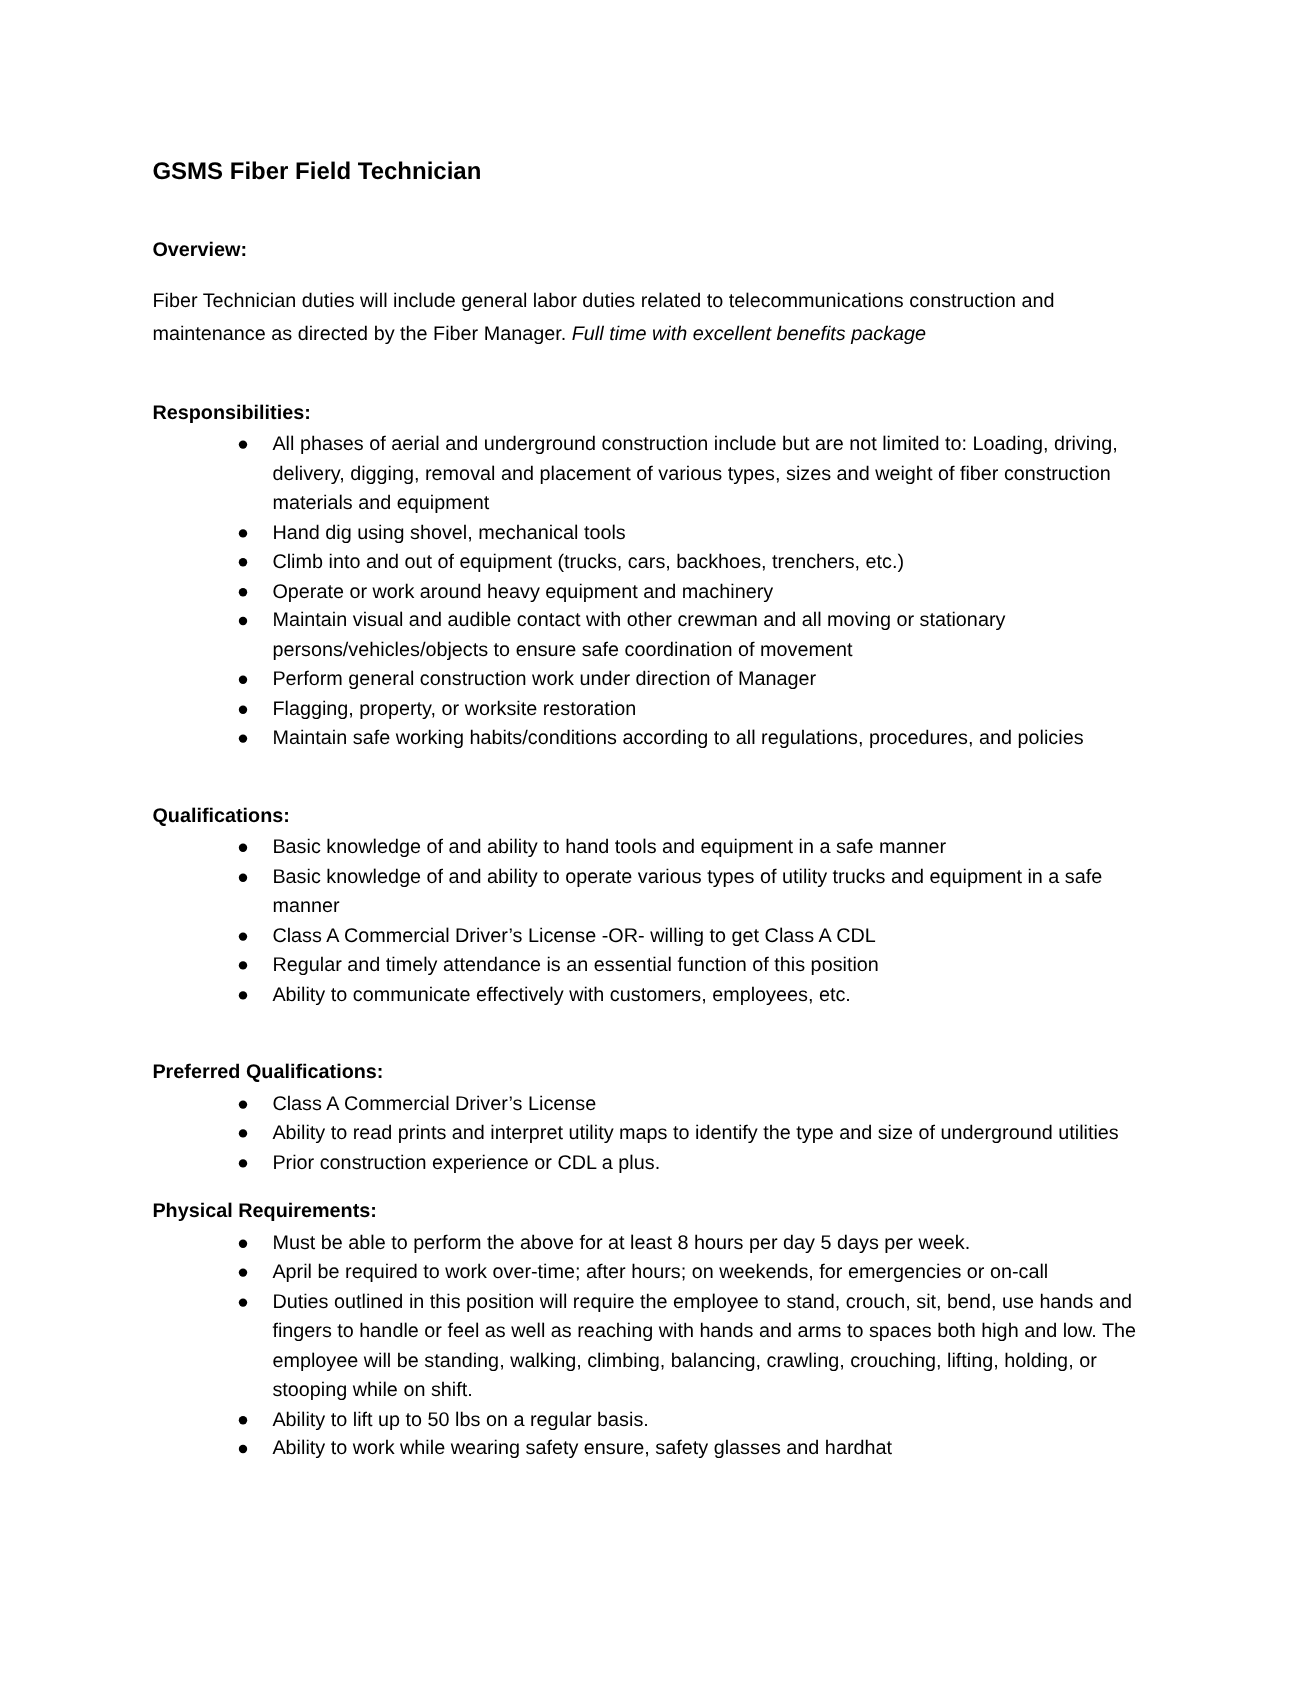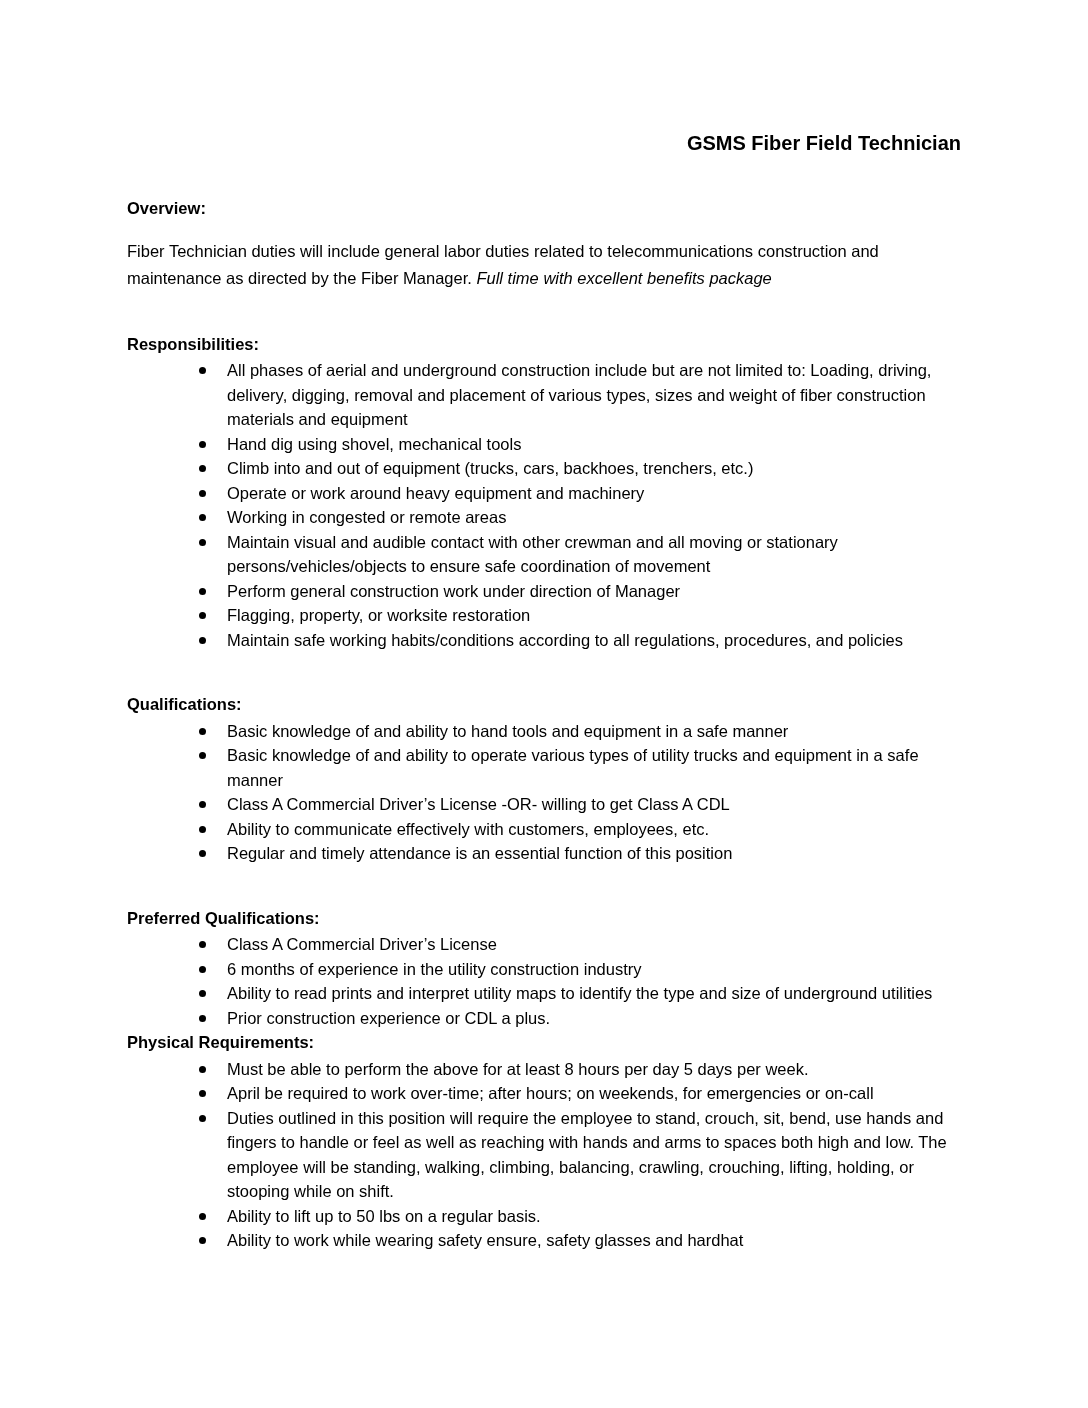--- a/index.html
+++ b/index.html
@@ -15,31 +15,31 @@
     height: 1408px;
     background: #ffffff;
     box-sizing: border-box;
     padding: 130px 127px 0 127px;
     overflow: hidden;
   }
   h1.doc-title {
     font-size: 20px;
     line-height: 26px;
     font-weight: bold;
-    text-align: right;
+    text-align: left;
     margin: 0;
   }
   h2.section-heading {
     font-size: 16.5px;
     line-height: 24.5px;
     font-weight: bold;
     margin: 0;
   }
   .section { margin-top: 40px; }
-  .section.no-gap { margin-top: 0; }
+  .section.no-gap { margin-top: 16px; }
   p.body-paragraph {
     font-size: 16.5px;
     line-height: 27px;
     margin: 17px 0 0 0;
   }
   p.body-paragraph em { font-style: italic; text-align: center; }
   ul.bullet-list {
     margin: 2px 0 0 0;
     padding: 0 0 0 100px;
     list-style: none;
@@ -72,44 +72,42 @@
     <p class="body-paragraph"><span>Fiber Technician duties will include general labor duties related to telecommunications construction and maintenance as directed by the Fiber Manager. </span><em>Full time with excellent benefits package</em></p>
   </div>
 
   <div class="section">
     <h2 class="section-heading">Responsibilities:</h2>
     <ul class="bullet-list">
         <li>All phases of aerial and underground construction include but are not limited to: Loading, driving, delivery, digging, removal and placement of various types, sizes and weight of fiber construction materials and equipment</li>
         <li>Hand dig using shovel, mechanical tools</li>
         <li>Climb into and out of equipment (trucks, cars, backhoes, trenchers, etc.)</li>
         <li>Operate or work around heavy equipment and machinery</li>
-        <li>Working in congested or remote areas</li>
         <li>Maintain visual and audible contact with other crewman and all moving or stationary persons/vehicles/objects to ensure safe coordination of movement</li>
         <li>Perform general construction work under direction of Manager</li>
         <li>Flagging, property, or worksite restoration</li>
         <li>Maintain safe working habits/conditions according to all regulations, procedures, and policies</li>
       </ul>
   </div>
 
   <div class="section">
     <h2 class="section-heading">Qualifications:</h2>
     <ul class="bullet-list">
         <li>Basic knowledge of and ability to hand tools and equipment in a safe manner</li>
         <li>Basic knowledge of and ability to operate various types of utility trucks and equipment in a safe manner</li>
         <li>Class A Commercial Driver’s License -OR- willing to get Class A CDL</li>
+        <li>Regular and timely attendance is an essential function of this position</li>
         <li>Ability to communicate effectively with customers, employees, etc.</li>
-        <li>Regular and timely attendance is an essential function of this position</li>
       </ul>
   </div>
 
   <div class="section">
     <h2 class="section-heading">Preferred Qualifications:</h2>
     <ul class="bullet-list">
         <li>Class A Commercial Driver’s License</li>
-        <li>6 months of experience in the utility construction industry</li>
         <li>Ability to read prints and interpret utility maps to identify the type and size of underground utilities</li>
         <li>Prior construction experience or CDL a plus.</li>
       </ul>
   </div>
 
   <div class="section no-gap">
     <h2 class="section-heading">Physical Requirements:</h2>
     <ul class="bullet-list">
         <li>Must be able to perform the above for at least 8 hours per day 5 days per week.</li>
         <li>April be required to work over-time; after hours; on weekends, for emergencies or on-call</li>

